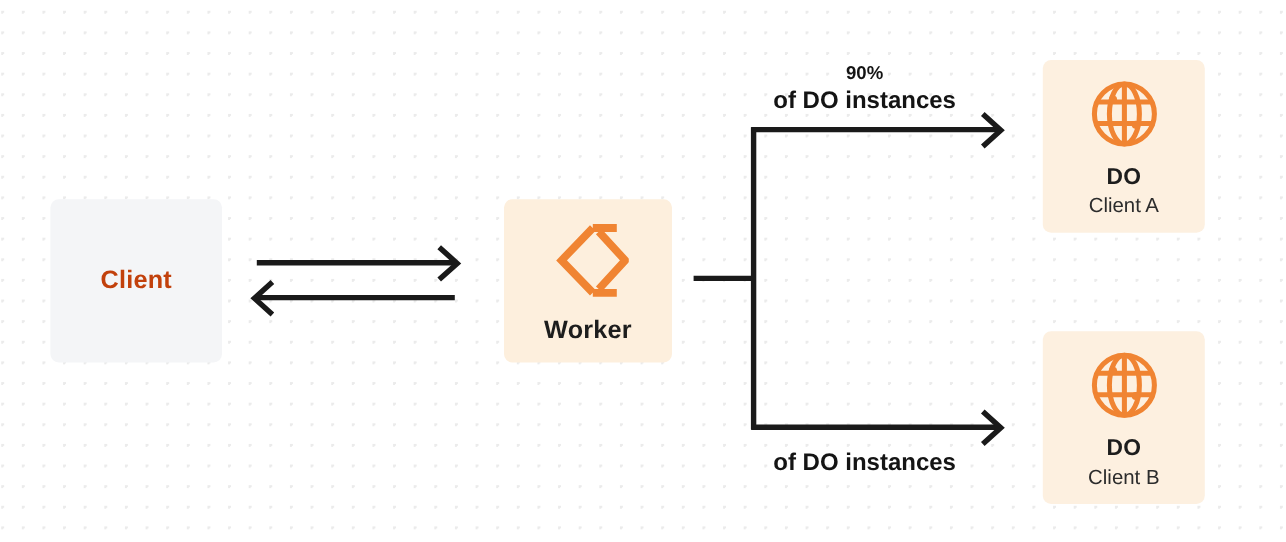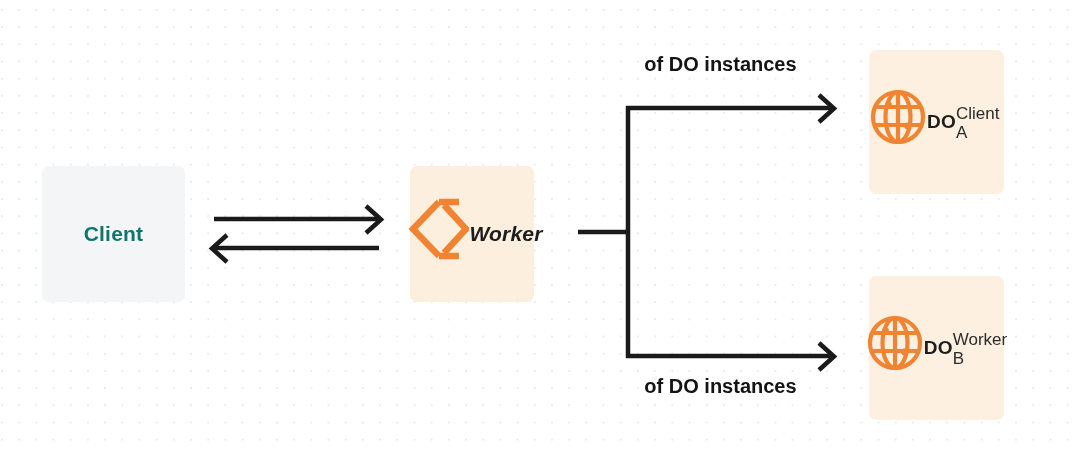--- a/index.html
+++ b/index.html
@@ -21,49 +21,48 @@
     background-color: #ffffff;
     background-image: radial-gradient(circle at 1px 1px, #ebebeb 1.25px, transparent 1.3px);
     background-size: 17.2px 17.2px;
     background-position: 1px 9px;
   }
 
   .node {
     position: absolute;
     box-sizing: border-box;
     display: flex;
-    flex-direction: row;
+    flex-direction: column;
     align-items: center;
     justify-content: center;
     border-radius: 7px;
   }
 
   
   #node-client {
     left: 42px;
     top: 166px;
     width: 143px;
     height: 136px;
     background-color: #f4f5f7;
   }
   #node-client .node-title {
     font-size: 21px;
     font-weight: bold;
-    color: #0f766e;
+    color: #c2410c;
     letter-spacing: 0.2px;
   }
 
   
   #node-worker {
-    left: 410px;
+    left: 420px;
     top: 166px;
-    width: 124px;
+    width: 140px;
     height: 136px;
     background-color: #fdefdd;
-    font-style: italic;
   }
   #node-worker .node-icon {
     margin-top: 6px;
     margin-bottom: 16px;
     line-height: 0;
   }
   #node-worker .node-title {
     font-size: 21px;
     font-weight: bold;
     color: #1d1d1d;
@@ -214,24 +213,25 @@
           <line x1="29" y1="4" x2="29" y2="54"></line>
           <ellipse cx="29" cy="29" rx="12.5" ry="25"></ellipse>
           <line x1="6" y1="19" x2="52" y2="19"></line>
           <line x1="4" y1="37" x2="54" y2="37"></line>
         </g>
         <circle cx="19.5" cy="17" r="3.4" fill="#f08432"></circle>
         <circle cx="38.5" cy="38" r="3.4" fill="#f08432"></circle>
       </svg>
     </span>
     <span class="node-title">DO</span>
-    <span class="node-subtitle">Worker B</span>
+    <span class="node-subtitle">Client B</span>
   </div>
 
   <div class="edge-label" id="label-top">
+    <span class="lbl-pct">90%</span>
     <span class="lbl-txt">of DO instances</span>
   </div>
 
   <div class="edge-label" id="label-bottom">
     <span class="lbl-txt">of DO instances</span>
   </div>
 
 </div>
 
 </body></html>

